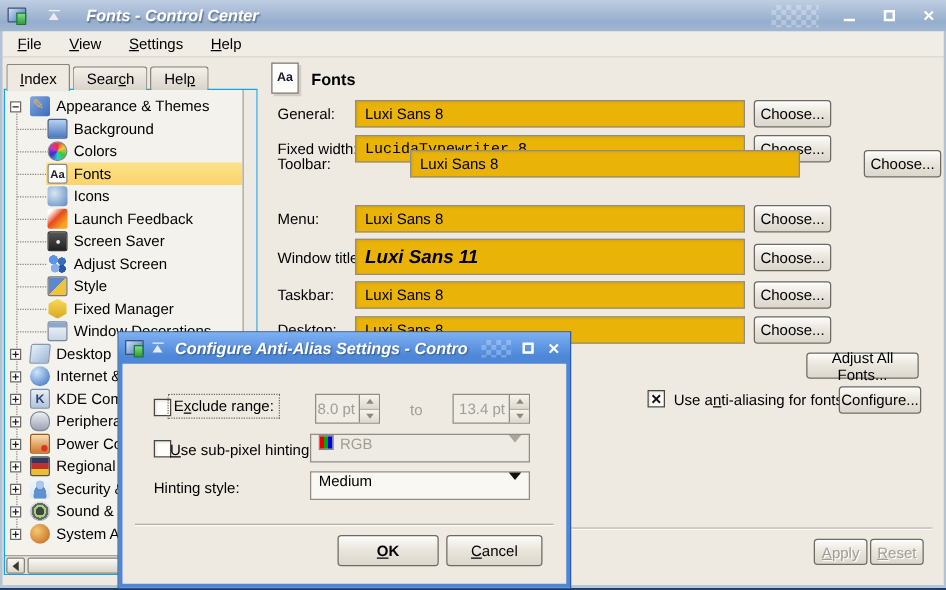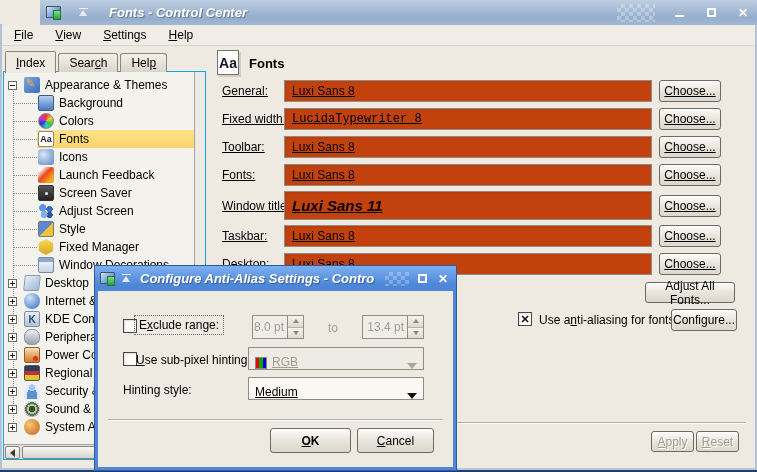--- a/index.html
+++ b/index.html
@@ -21,21 +21,21 @@
 
   
   .edge-left, .edge-right { position:absolute; top:24px; bottom:4px; width:2px; background:#b4c2d6; z-index:3; }
   .edge-left { left:0; } .edge-right { right:0; }
   .edge-bottom { position:absolute; left:0; right:0; bottom:0; height:4px; z-index:3;
     background:linear-gradient(to bottom,#b7c5d8 0,#b7c5d8 2px,#1d3f6f 2px,#1d3f6f 4px); }
 
   
   .titlebar { position:absolute; left:0; top:0; right:0; height:25px;
     background:linear-gradient(#bfcee1,var(--titlebar) 70%,#a2b7d2);
-    display:flex; align-items:center; padding:0 6px; gap:16px; z-index:4;margin-left:40px; }
+    display:flex; align-items:center; padding:0 6px; gap:16px; z-index:4; }
   .titlebar .title { color:#fff; font-weight:bold; font-style:italic; font-size:13px; margin-left:4px;
     flex:1; white-space:nowrap; overflow:hidden; text-shadow:1px 1px 1px rgba(40,60,90,.5); }
   .comp-icon { width:16px; height:14px; position:relative; flex:none; }
   .comp-icon::before { content:""; position:absolute; left:0; top:0; width:13px; height:10px;
     border:1px solid #44506a; background:linear-gradient(135deg,#cfe4f7,#3a70bf); border-radius:1px; }
   .comp-icon::after { content:""; position:absolute; right:1px; bottom:0; width:6px; height:8px;
     background:linear-gradient(#7fe08a,#2f9e3c); border:1px solid #1e7a28; }
   .pin-icon { width:11px; height:11px; position:relative; flex:none; }
   .pin-icon::before { content:""; position:absolute; top:1px; left:1px; right:1px; height:1px; background:#eef2f6; }
   .pin-icon::after { content:""; position:absolute; top:3px; left:1px; width:0; height:0;
@@ -108,27 +108,27 @@
     background:linear-gradient(#fbfaf7,#dcd7cc); border:1px solid #88847c; border-radius:2px;
     display:flex; align-items:center; justify-content:center; }
   .harrow::after { content:""; width:0; height:0; border-top:4px solid transparent; border-bottom:4px solid transparent; border-right:5px solid #3a3731; }
   .hthumb { position:absolute; left:18px; top:1px; width:92px; height:13px;
     background:linear-gradient(#fbfaf7,#d8d3c8); border:1px solid #88847c; border-radius:2px; position:absolute; }
   .hthumb::after { content:""; position:absolute; right:8px; top:3px; bottom:3px; width:9px;
     background:repeating-linear-gradient(90deg,#9a958c 0 1px,transparent 1px 3px); }
 
   
   .hdr-icon { position:absolute; left:217px; top:50px; width:22px; height:25px; background:#fdfdfb;
-    border:1px solid #77736b; box-shadow:2px 2px 0 rgba(0,0,0,.12); color:#14142a; font-weight:bold; font-size:14px;
+    border:1px solid #77736b; box-shadow:2px 2px 0 rgba(0,0,0,.12); color:#14142a; font-weight:bold; font-size:10px;
     display:flex; align-items:center; justify-content:center; }
   .hdr-title { position:absolute; left:249px; top:56px; font-size:13px; font-weight:bold; }
 
-  .font-row { position:absolute; left:222px; display:flex; align-items:center;text-decoration:underline; }
+  .font-row { position:absolute; left:222px; display:flex; align-items:center; }
   .flabel { width:62px; flex:none; font-size:12px; white-space:nowrap; }
-  .ffield { width:368px; height:100%; background:#c2410c; border:1px solid var(--field-border);
+  .ffield { width:312px; height:100%; background:#eab308; border:1px solid var(--field-border);
     box-shadow:inset 1px 1px 2px rgba(0,0,0,.08); display:flex; align-items:center; padding:0 7px; white-space:nowrap; }
   .ffield.mono { font-family:"Liberation Mono","DejaVu Sans Mono",monospace; font-size:12px; }
   .ffield.title { font-size:15px; font-weight:bold; font-style:italic; }
   .btn { background:linear-gradient(#fdfcfa,#e9e5dc 50%,#dcd7cc); border:1px solid var(--btn-border);
     border-radius:3px; box-shadow:inset 0 1px 0 #fff; font-family:"Liberation Sans",sans-serif; font-size:12px;
     display:flex; align-items:center; justify-content:center; cursor:default; }
   .btn:disabled, .btn.disabled { color:var(--disabled-text); text-shadow:1px 1px 0 #fff; }
   .choose { width:62px; height:22px; margin-left:7px; flex:none; align-self:center; }
   .adjust-btn { position:absolute; left:645px; top:282px; width:90px; height:21px; }
   .configure-btn { position:absolute; left:671px; top:309px; width:66px; height:22px; }
@@ -164,21 +164,21 @@
   .spin-btns { width:16px; display:flex; flex-direction:column; border-left:1px solid var(--field-border); }
   .spin-btn { flex:1; background:linear-gradient(#f6f4ee,#ddd8cd); display:flex; align-items:center; justify-content:center; }
   .spin-btn.up { border-bottom:1px solid #b5b1a8; }
   .tri-up { width:0; height:0; border-left:3px solid transparent; border-right:3px solid transparent; border-bottom:4px solid #8e897e; }
   .tri-down { width:0; height:0; border-left:3px solid transparent; border-right:3px solid transparent; border-top:4px solid #8e897e; }
   .to-label { position:absolute; left:230px; top:52px; color:var(--disabled-text); }
 
   .subpixel-checkbox { position:absolute; left:25px; top:83px; }
   .subpixel-label { position:absolute; left:38px; top:84px; }
   .combo { position:absolute; left:150px; width:176px; height:23px; border:1px solid var(--field-border);
-    display:flex; align-items:flex-end; padding:0 6px; gap:5px;text-decoration:underline; }
+    display:flex; align-items:flex-start; padding:0 6px; gap:5px; }
   .combo-rgb { top:78px; background:#edebe3; color:var(--disabled-text); }
   .combo-hint { top:108px; background:#f9f8f3; }
   .combo-arrow { margin-left:auto; width:0; height:0; border-left:5px solid transparent; border-right:5px solid transparent; border-top:6px solid #111; }
   .combo-arrow.dim { border-top-color:#aba69c; }
   .rgb-swatch { width:12px; height:12px; flex:none; border:1px solid #888;
     background:linear-gradient(90deg,#e00 0 33%,#0a0 33% 66%,#00d 66%); }
   .hinting-label { position:absolute; left:25px; top:114px; }
   .dlg-sep { position:absolute; left:10px; right:10px; top:150px; border-top:1px solid #b3afa6; border-bottom:1px solid #fcfbf8; }
   .ok-btn { position:absolute; left:172px; top:159px; width:81px; height:25px; font-weight:bold; }
   .cancel-btn { position:absolute; left:259px; top:159px; width:77px; height:25px; }
@@ -373,27 +373,27 @@
       <div class="font-row" style="top: 80px; height: 22px;">
         <span class="flabel">General:</span>
         <span class="ffield sans">Luxi Sans 8</span>
         <button class="btn choose">Choose...</button>
       </div>
       <div class="font-row" style="top: 108px; height: 22px;">
         <span class="flabel">Fixed width:</span>
         <span class="ffield mono">LucidaTypewriter 8</span>
         <button class="btn choose">Choose...</button>
       </div>
-      <div class="font-row" style="top: 136px; height: 22px;">
+      <div class="font-row" style="top: 120px; height: 22px; gap: 44px;">
         <span class="flabel">Toolbar:</span>
         <span class="ffield sans">Luxi Sans 8</span>
         <button class="btn choose">Choose...</button>
       </div>
       <div class="font-row" style="top: 164px; height: 22px;">
-        <span class="flabel">Fonts:</span>
+        <span class="flabel">Menu:</span>
         <span class="ffield sans">Luxi Sans 8</span>
         <button class="btn choose">Choose...</button>
       </div>
       <div class="font-row" style="top: 191px; height: 29px;">
         <span class="flabel">Window title:</span>
         <span class="ffield title">Luxi Sans 11</span>
         <button class="btn choose">Choose...</button>
       </div>
       <div class="font-row" style="top: 225px; height: 22px;">
         <span class="flabel">Taskbar:</span>

